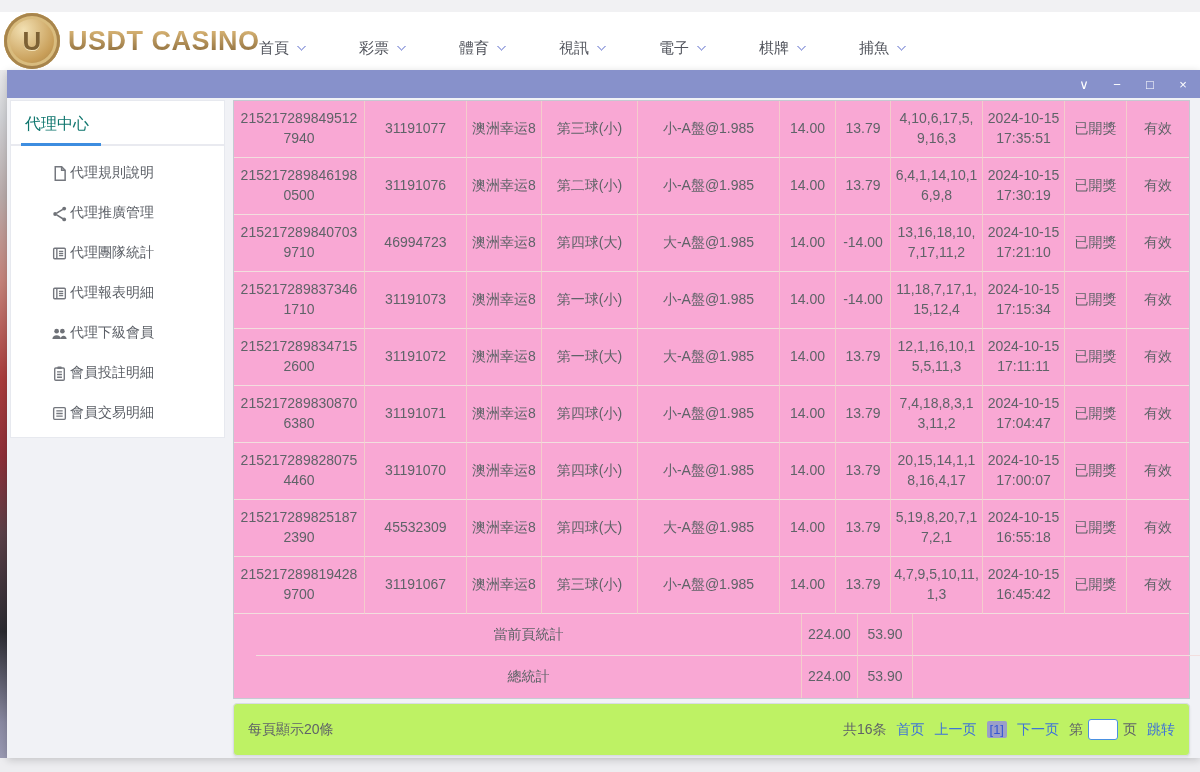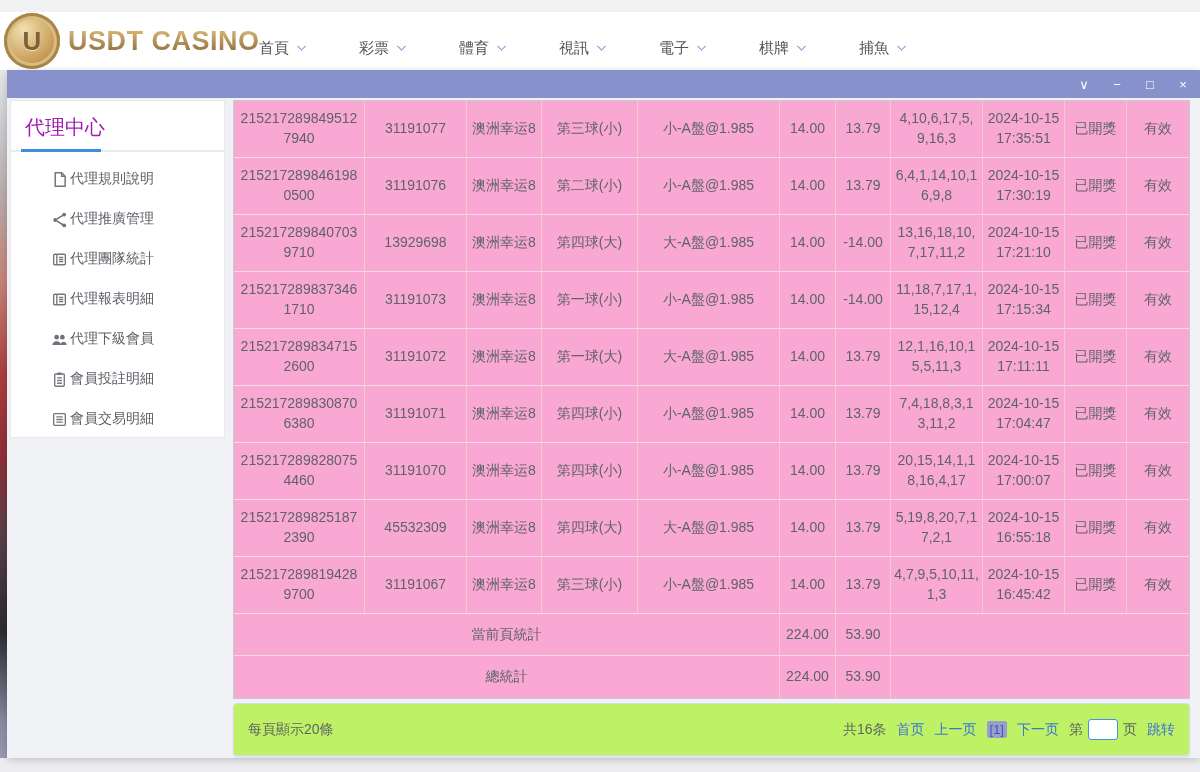--- a/index.html
+++ b/index.html
@@ -37,32 +37,32 @@
   .modal { position:absolute; left:7px; top:70px; width:1193px; height:688px; background:#f1f2f6;
            box-shadow:0 2px 8px rgba(0,0,0,.18); }
   .titlebar { position:relative; width:100%; height:28px; background:#8791cb; }
   .win-controls { position:absolute; right:10px; top:0; height:28px; display:flex; align-items:center; gap:19px; }
   .win-btn { color:#fff; font-size:13px; width:14px; text-align:center; cursor:pointer; line-height:1; }
   .modal-content { position:relative; width:100%; height:660px; }
 
   
   .sidebar { position:absolute; left:3px; top:2px; width:215px; height:338px; background:#fff;
              border:1px solid #e7e9ef; }
-  .side-title { padding:13px 14px 0 14px; font-size:20px; color:#a21caf; }
+  .side-title { padding:13px 14px 0 14px; font-size:16px; color:#0f766e; }
   .side-underline { margin-top:9px; height:2px; background:#e9eaf0; position:relative; }
   .side-underline::before { content:""; position:absolute; left:10px; top:-1px; width:80px; height:3px; background:#3d8de0; }
   .side-list { padding-top:7px; }
   .side-item { height:40px; display:flex; align-items:center; padding-left:40px; gap:2px;
                font-size:14px; color:#5b5f66; cursor:pointer; }
   .side-item svg { width:17px; height:17px; flex:none; }
 
   
   .table { position:absolute; left:226px; top:2px; width:957px; background:#f9a8d4; border:1px solid #c6cad2; }
   .tr { display:grid; grid-template-columns:131px 102px 75px 96px 142px 56px 55px 92px 82px 62px 62px; height:57px; }
-  .tr-sum { display:grid; grid-template-columns:546px 56px 55px 298px; height:42px; }
+  .tr-sum { display:grid; grid-template-columns:546px 56px 55px 298px; height:42px;margin-left:22px; }
   .td { display:flex; align-items:center; justify-content:center; text-align:center;
         border-right:1px solid #f4cccc; border-bottom:1px solid #f2dede;
         padding:2px 3px; color:#5f6368; font-size:14px; line-height:1.4; word-break:break-all; }
   .td:last-child { border-right:none; }
   .c-lottery, .c-play, .c-time { word-break:normal; }
   .tr-sum:last-child .td { border-bottom:none;text-align:right; }
 
   
   .pager { position:absolute; left:226px; top:605px; width:957px; height:53px; background:#bef264;
            border:1px solid #d9dce4; border-radius:4px; box-shadow:0 2px 3px rgba(0,0,0,.07);
@@ -227,21 +227,21 @@
           <div class="td c-amount">14.00</div>
           <div class="td c-win">13.79</div>
           <div class="td c-result">6,4,1,14,10,16,9,8</div>
           <div class="td c-time">2024-10-15 17:30:19</div>
           <div class="td c-status">已開獎</div>
           <div class="td c-valid">有效</div>
         </div>
 
         <div class="tr">
           <div class="td c-id">2152172898407039710</div>
-          <div class="td c-period">13929698</div>
+          <div class="td c-period">46994723</div>
           <div class="td c-lottery">澳洲幸运8</div>
           <div class="td c-play">第四球(大)</div>
           <div class="td c-bet">大-A盤@1.985</div>
           <div class="td c-amount">14.00</div>
           <div class="td c-win">-14.00</div>
           <div class="td c-result">13,16,18,10,7,17,11,2</div>
           <div class="td c-time">2024-10-15 17:21:10</div>
           <div class="td c-status">已開獎</div>
           <div class="td c-valid">有效</div>
         </div>

